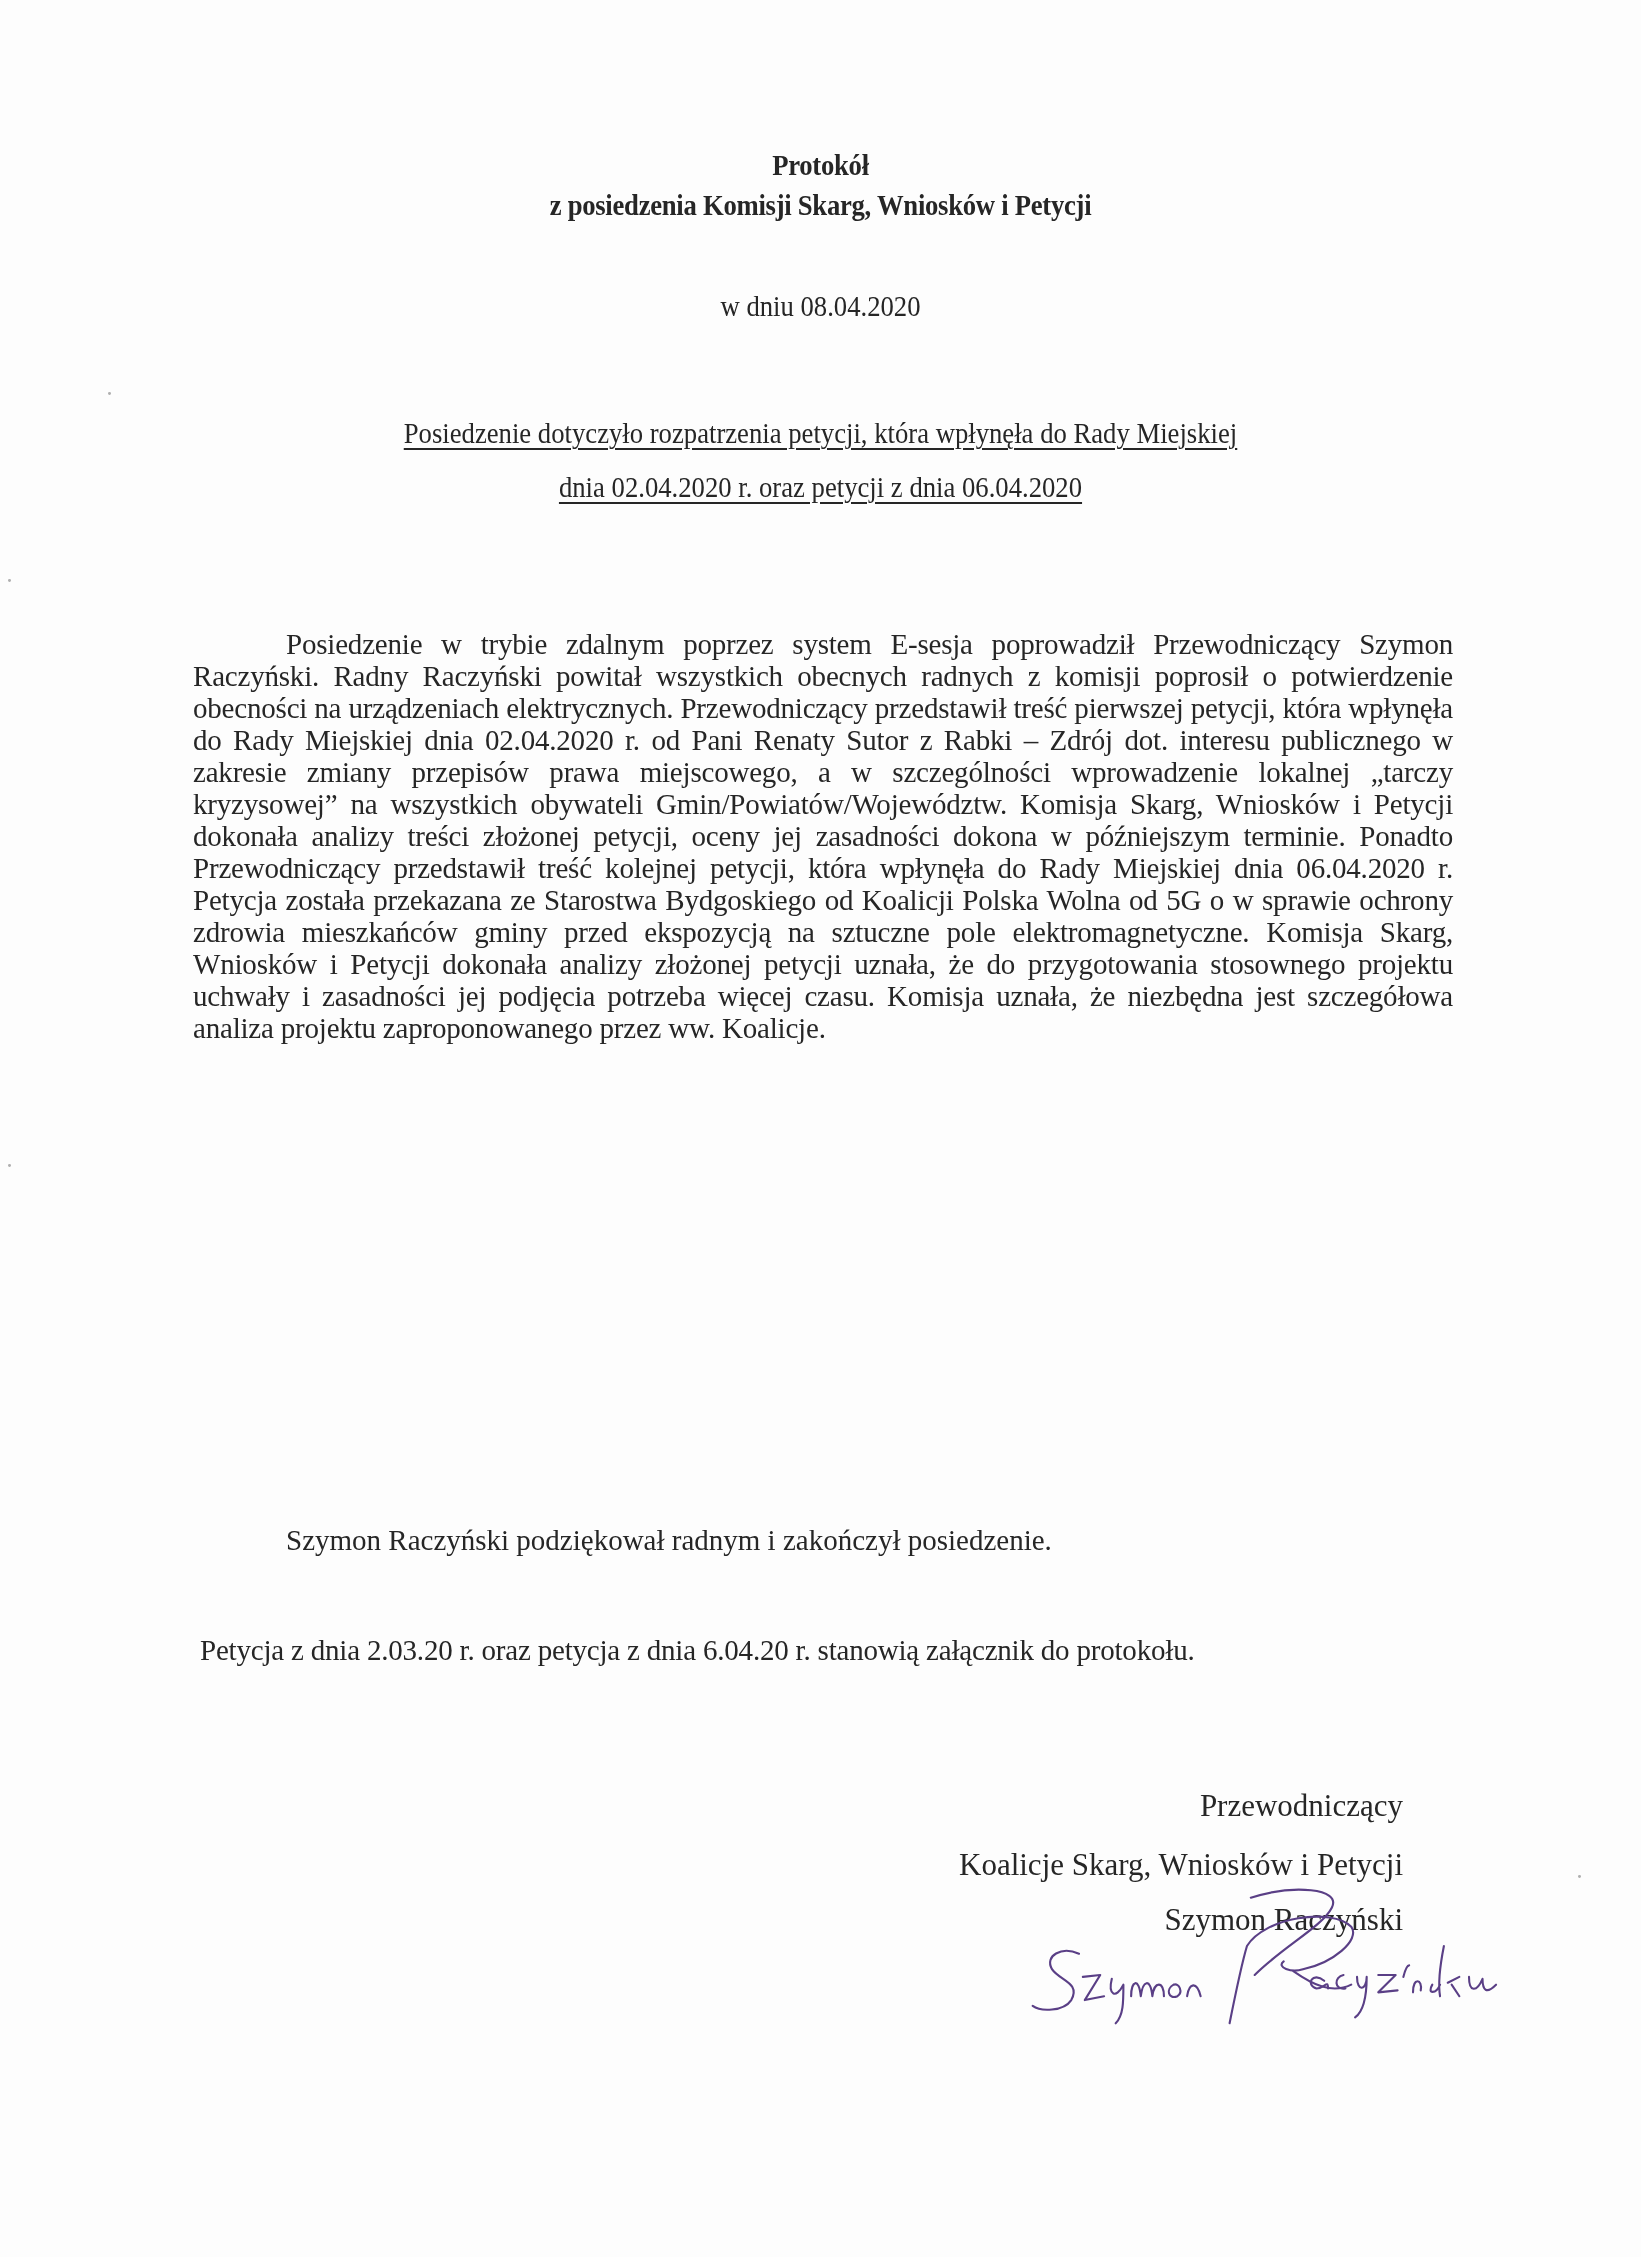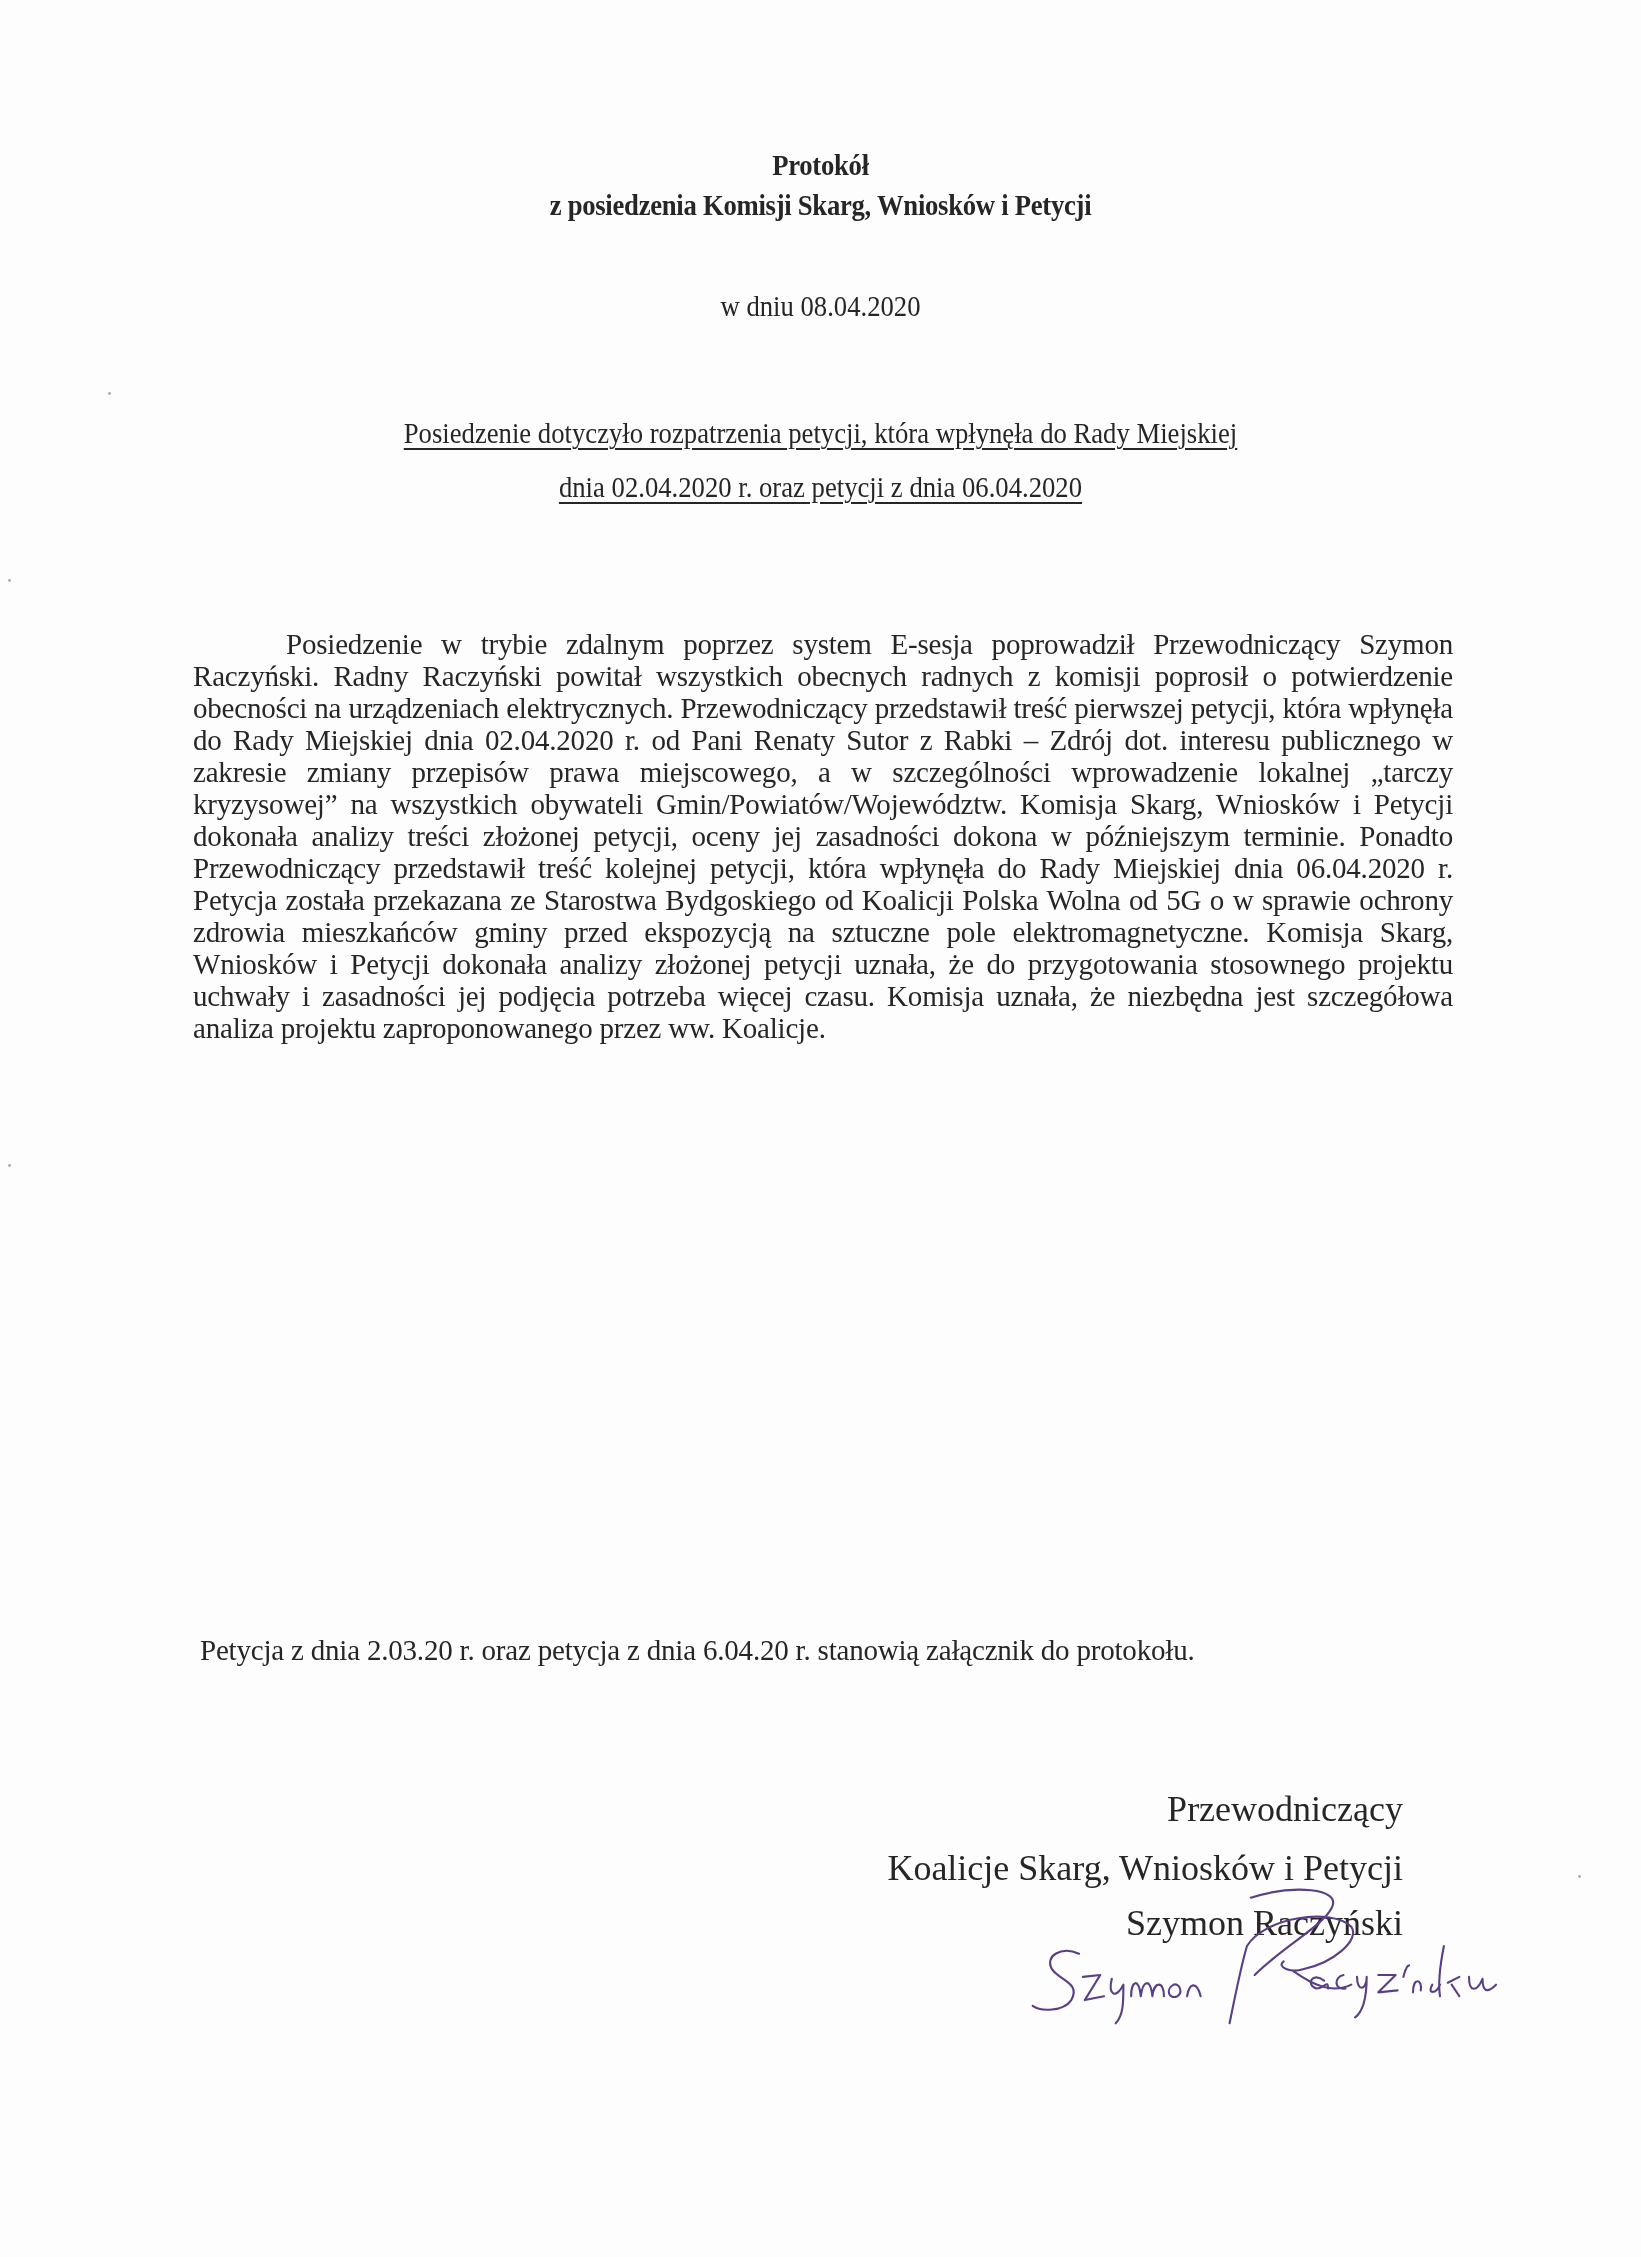--- a/index.html
+++ b/index.html
@@ -74,21 +74,21 @@
     .attachment {
       position: absolute;
       left: 200px;
       top: 1634px;
       font-size: 29px;
       letter-spacing: -0.2px;
     }
     .sig-block {
       position: absolute;
       right: 238px;
-      font-size: 36px;
+      font-size: 31px;
     }
     .sig1 { top: 1788px; }
     .sig2 { top: 1847px; right: 238px; }
     .sig3 { top: 1902px; right: 238px; }
     .signature {
       position: absolute;
       left: 1023px;
       top: 1888px;
       width: 502px;
       height: 145px;
@@ -108,20 +108,21 @@
   <div class="title t1">Protokół</div>
   <div class="title t2">z posiedzenia Komisji Skarg, Wniosków i Petycji</div>
 
   <div class="date-line">w dniu 08.04.2020</div>
 
   <div class="subject s1">Posiedzenie dotyczyło rozpatrzenia petycji, która wpłynęła do Rady Miejskiej</div>
   <div class="subject s2">dnia 02.04.2020 r. oraz petycji z dnia 06.04.2020</div>
 
   <p class="body-text" style="margin:0;">Posiedzenie w trybie zdalnym poprzez system E-sesja poprowadził Przewodniczący Szymon Raczyński. Radny Raczyński powitał wszystkich obecnych radnych z komisji poprosił o potwierdzenie obecności na urządzeniach elektrycznych. Przewodniczący przedstawił treść pierwszej petycji, która wpłynęła do Rady Miejskiej dnia 02.04.2020 r. od Pani Renaty Sutor z Rabki – Zdrój dot. interesu publicznego w zakresie zmiany przepisów prawa miejscowego, a w szczególności wprowadzenie lokalnej „tarczy kryzysowej” na wszystkich obywateli Gmin/Powiatów/Województw. Komisja Skarg, Wniosków i Petycji dokonała analizy treści złożonej petycji, oceny jej zasadności dokona w późniejszym terminie. Ponadto Przewodniczący przedstawił treść kolejnej petycji, która wpłynęła do Rady Miejskiej dnia 06.04.2020 r. Petycja została przekazana ze Starostwa Bydgoskiego od Koalicji Polska Wolna od 5G o w sprawie ochrony zdrowia mieszkańców gminy przed ekspozycją na sztuczne pole elektromagnetyczne. Komisja Skarg, Wniosków i Petycji dokonała analizy złożonej petycji uznała, że do przygotowania stosownego projektu uchwały i zasadności jej podjęcia potrzeba więcej czasu. Komisja uznała, że niezbędna jest szczegółowa analiza projektu zaproponowanego przez ww. Koalicje.</p>
 
+  <div class="closing">Szymon Raczyński podziękował radnym i zakończył posiedzenie.</div>
 
   <div class="attachment">Petycja z dnia 2.03.20 r. oraz petycja z dnia 6.04.20 r. stanowią załącznik do protokołu.</div>
 
   <div class="sig-block sig1">Przewodniczący</div>
   <div class="sig-block sig2">Koalicje Skarg, Wniosków i Petycji</div>
   <div class="sig-block sig3">Szymon Raczyński</div>
 
   <svg class="signature" viewBox="0 0 520 150">
     <g fill="none" stroke="#5a3f86" stroke-width="2.2" stroke-linecap="round" stroke-linejoin="round">
 

